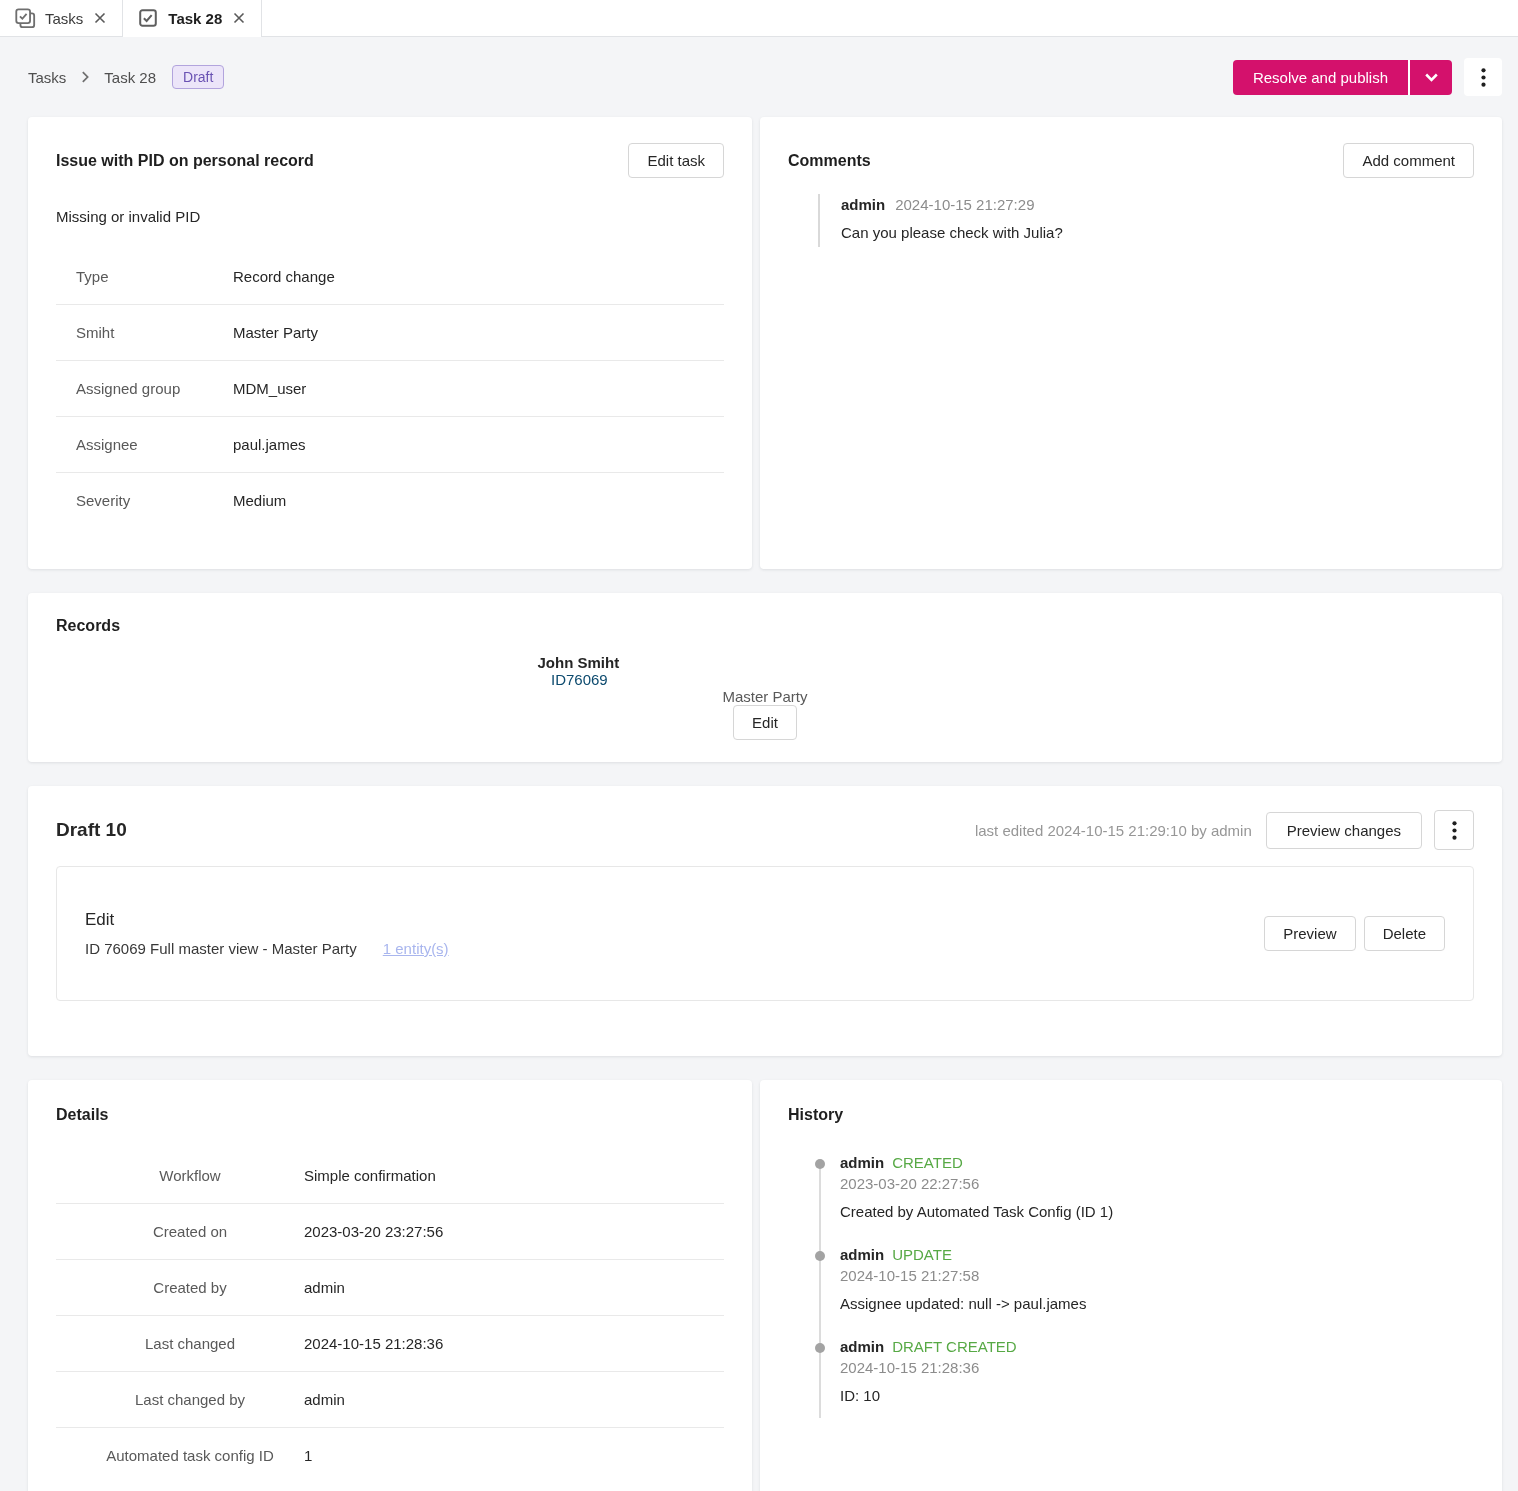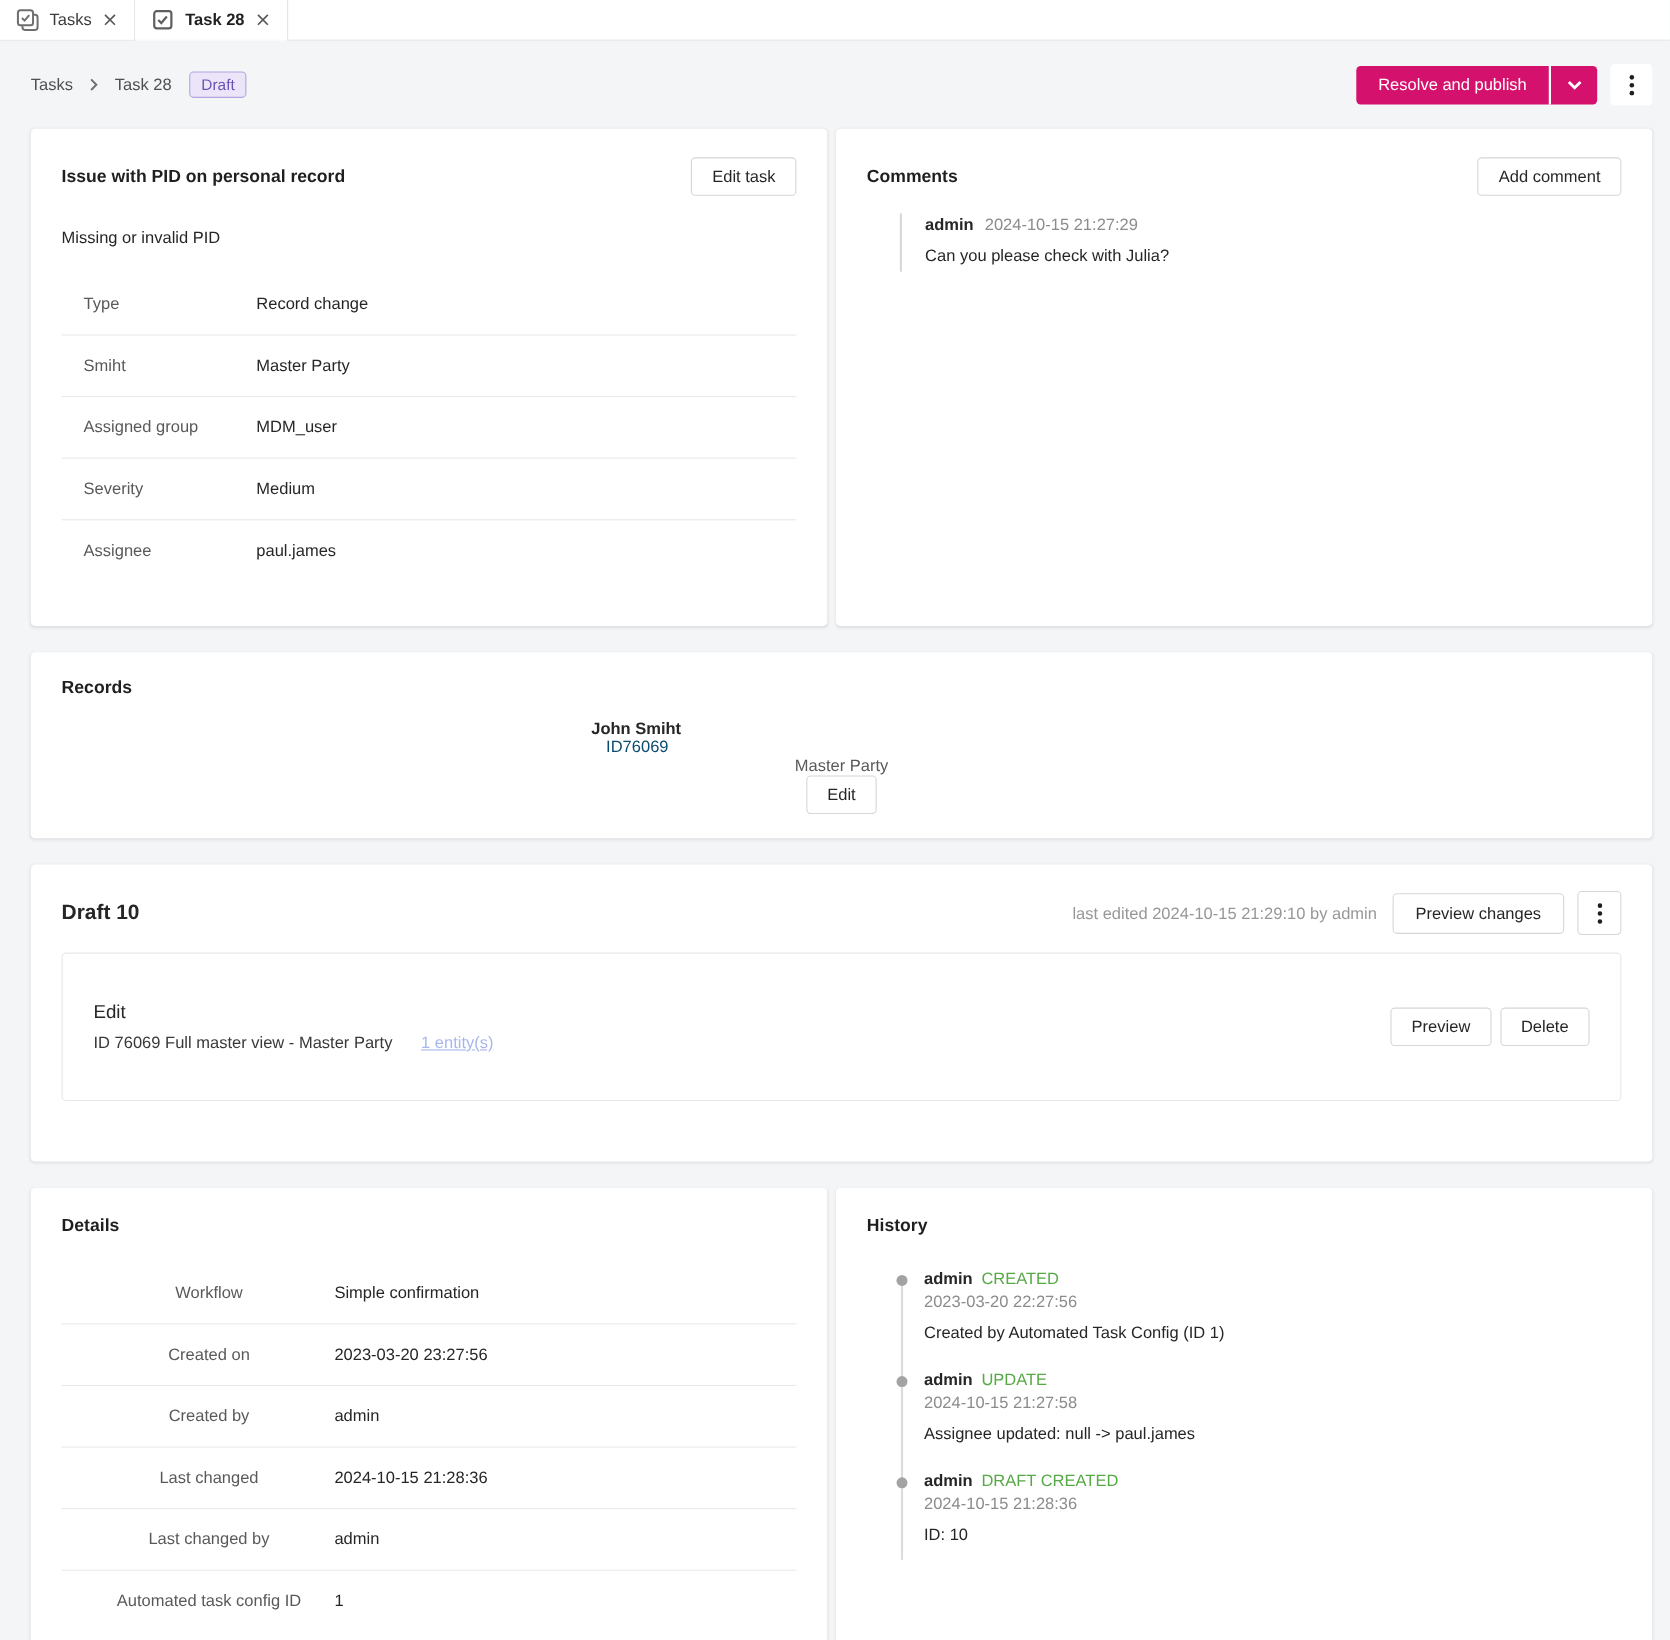--- a/index.html
+++ b/index.html
@@ -253,26 +253,26 @@
           </div>
           <div class="field-row">
             <span class="field-label">Smiht</span>
             <span class="field-value">Master Party</span>
           </div>
           <div class="field-row">
             <span class="field-label">Assigned group</span>
             <span class="field-value">MDM_user</span>
           </div>
           <div class="field-row">
+            <span class="field-label">Assignee</span>
+            <span class="field-value">paul.james</span>
+          </div>
+          <div class="field-row">
             <span class="field-label">Severity</span>
             <span class="field-value">Medium</span>
-          </div>
-          <div class="field-row">
-            <span class="field-label">Assignee</span>
-            <span class="field-value">paul.james</span>
           </div>
         </div>
       </section>
 
       <section class="card">
         <div class="card-head">
           <h2 class="card-title">Comments</h2>
           <button class="btn">Add comment</button>
         </div>
         <div class="comment">

